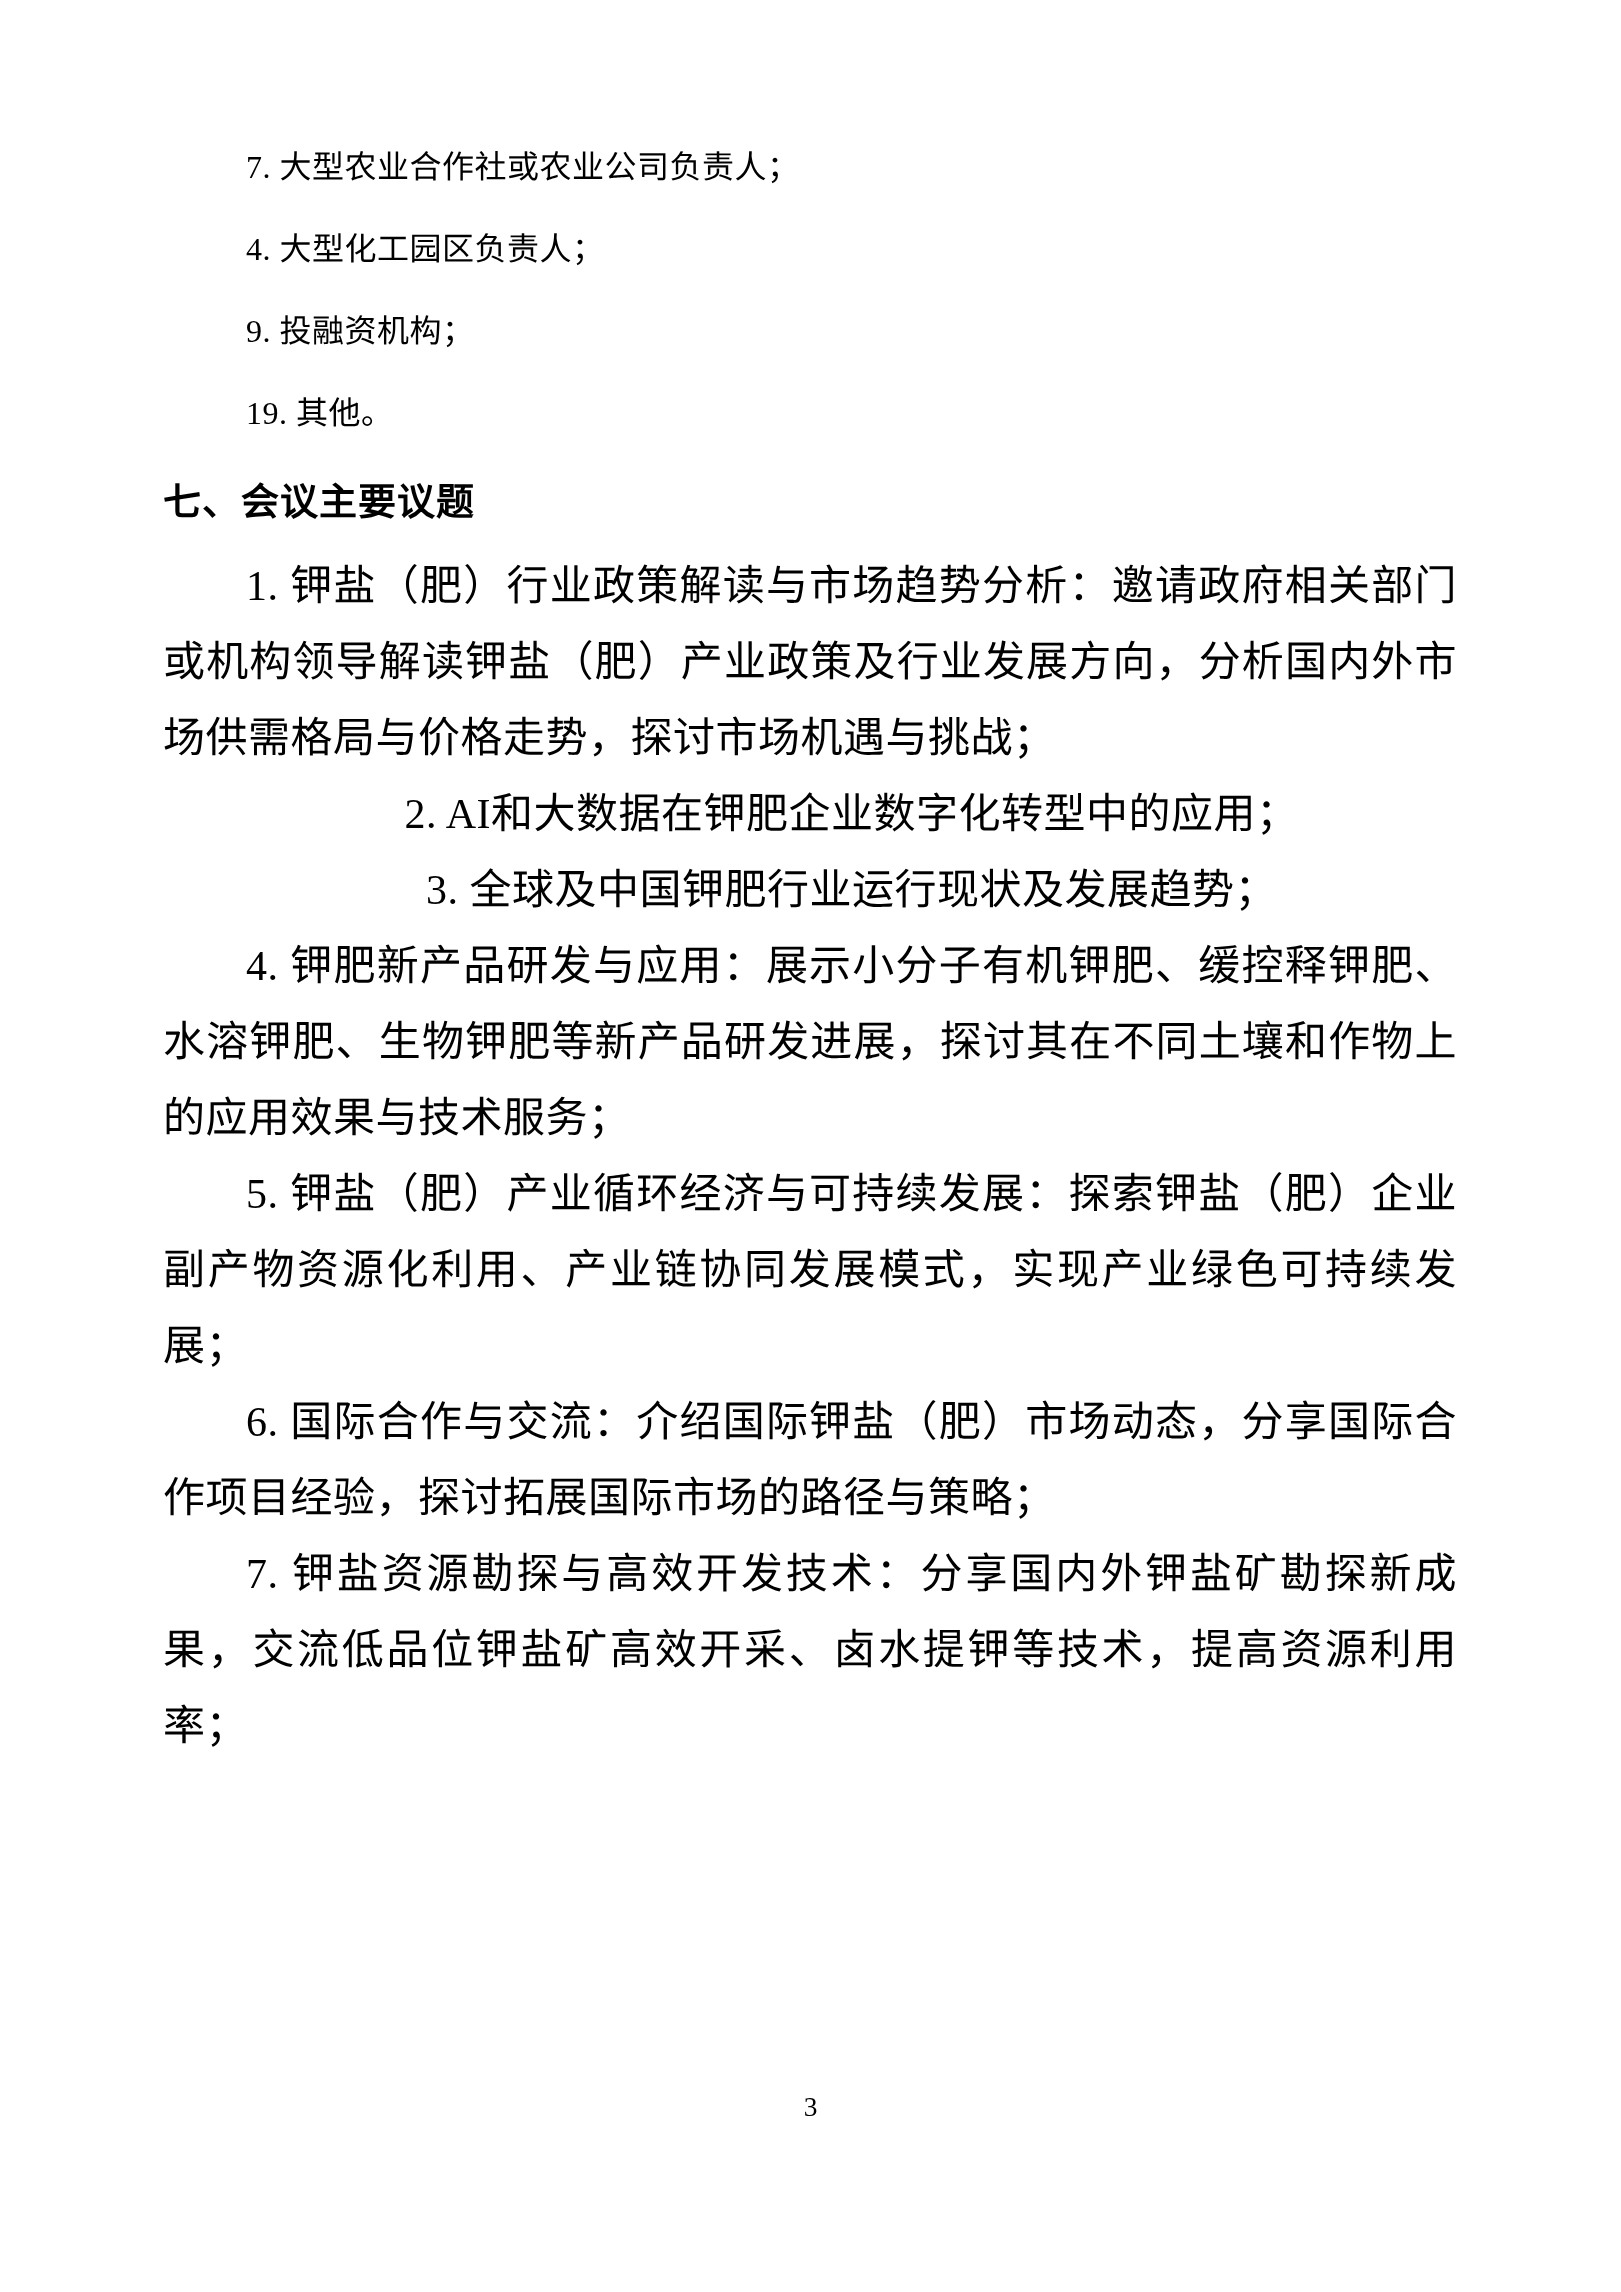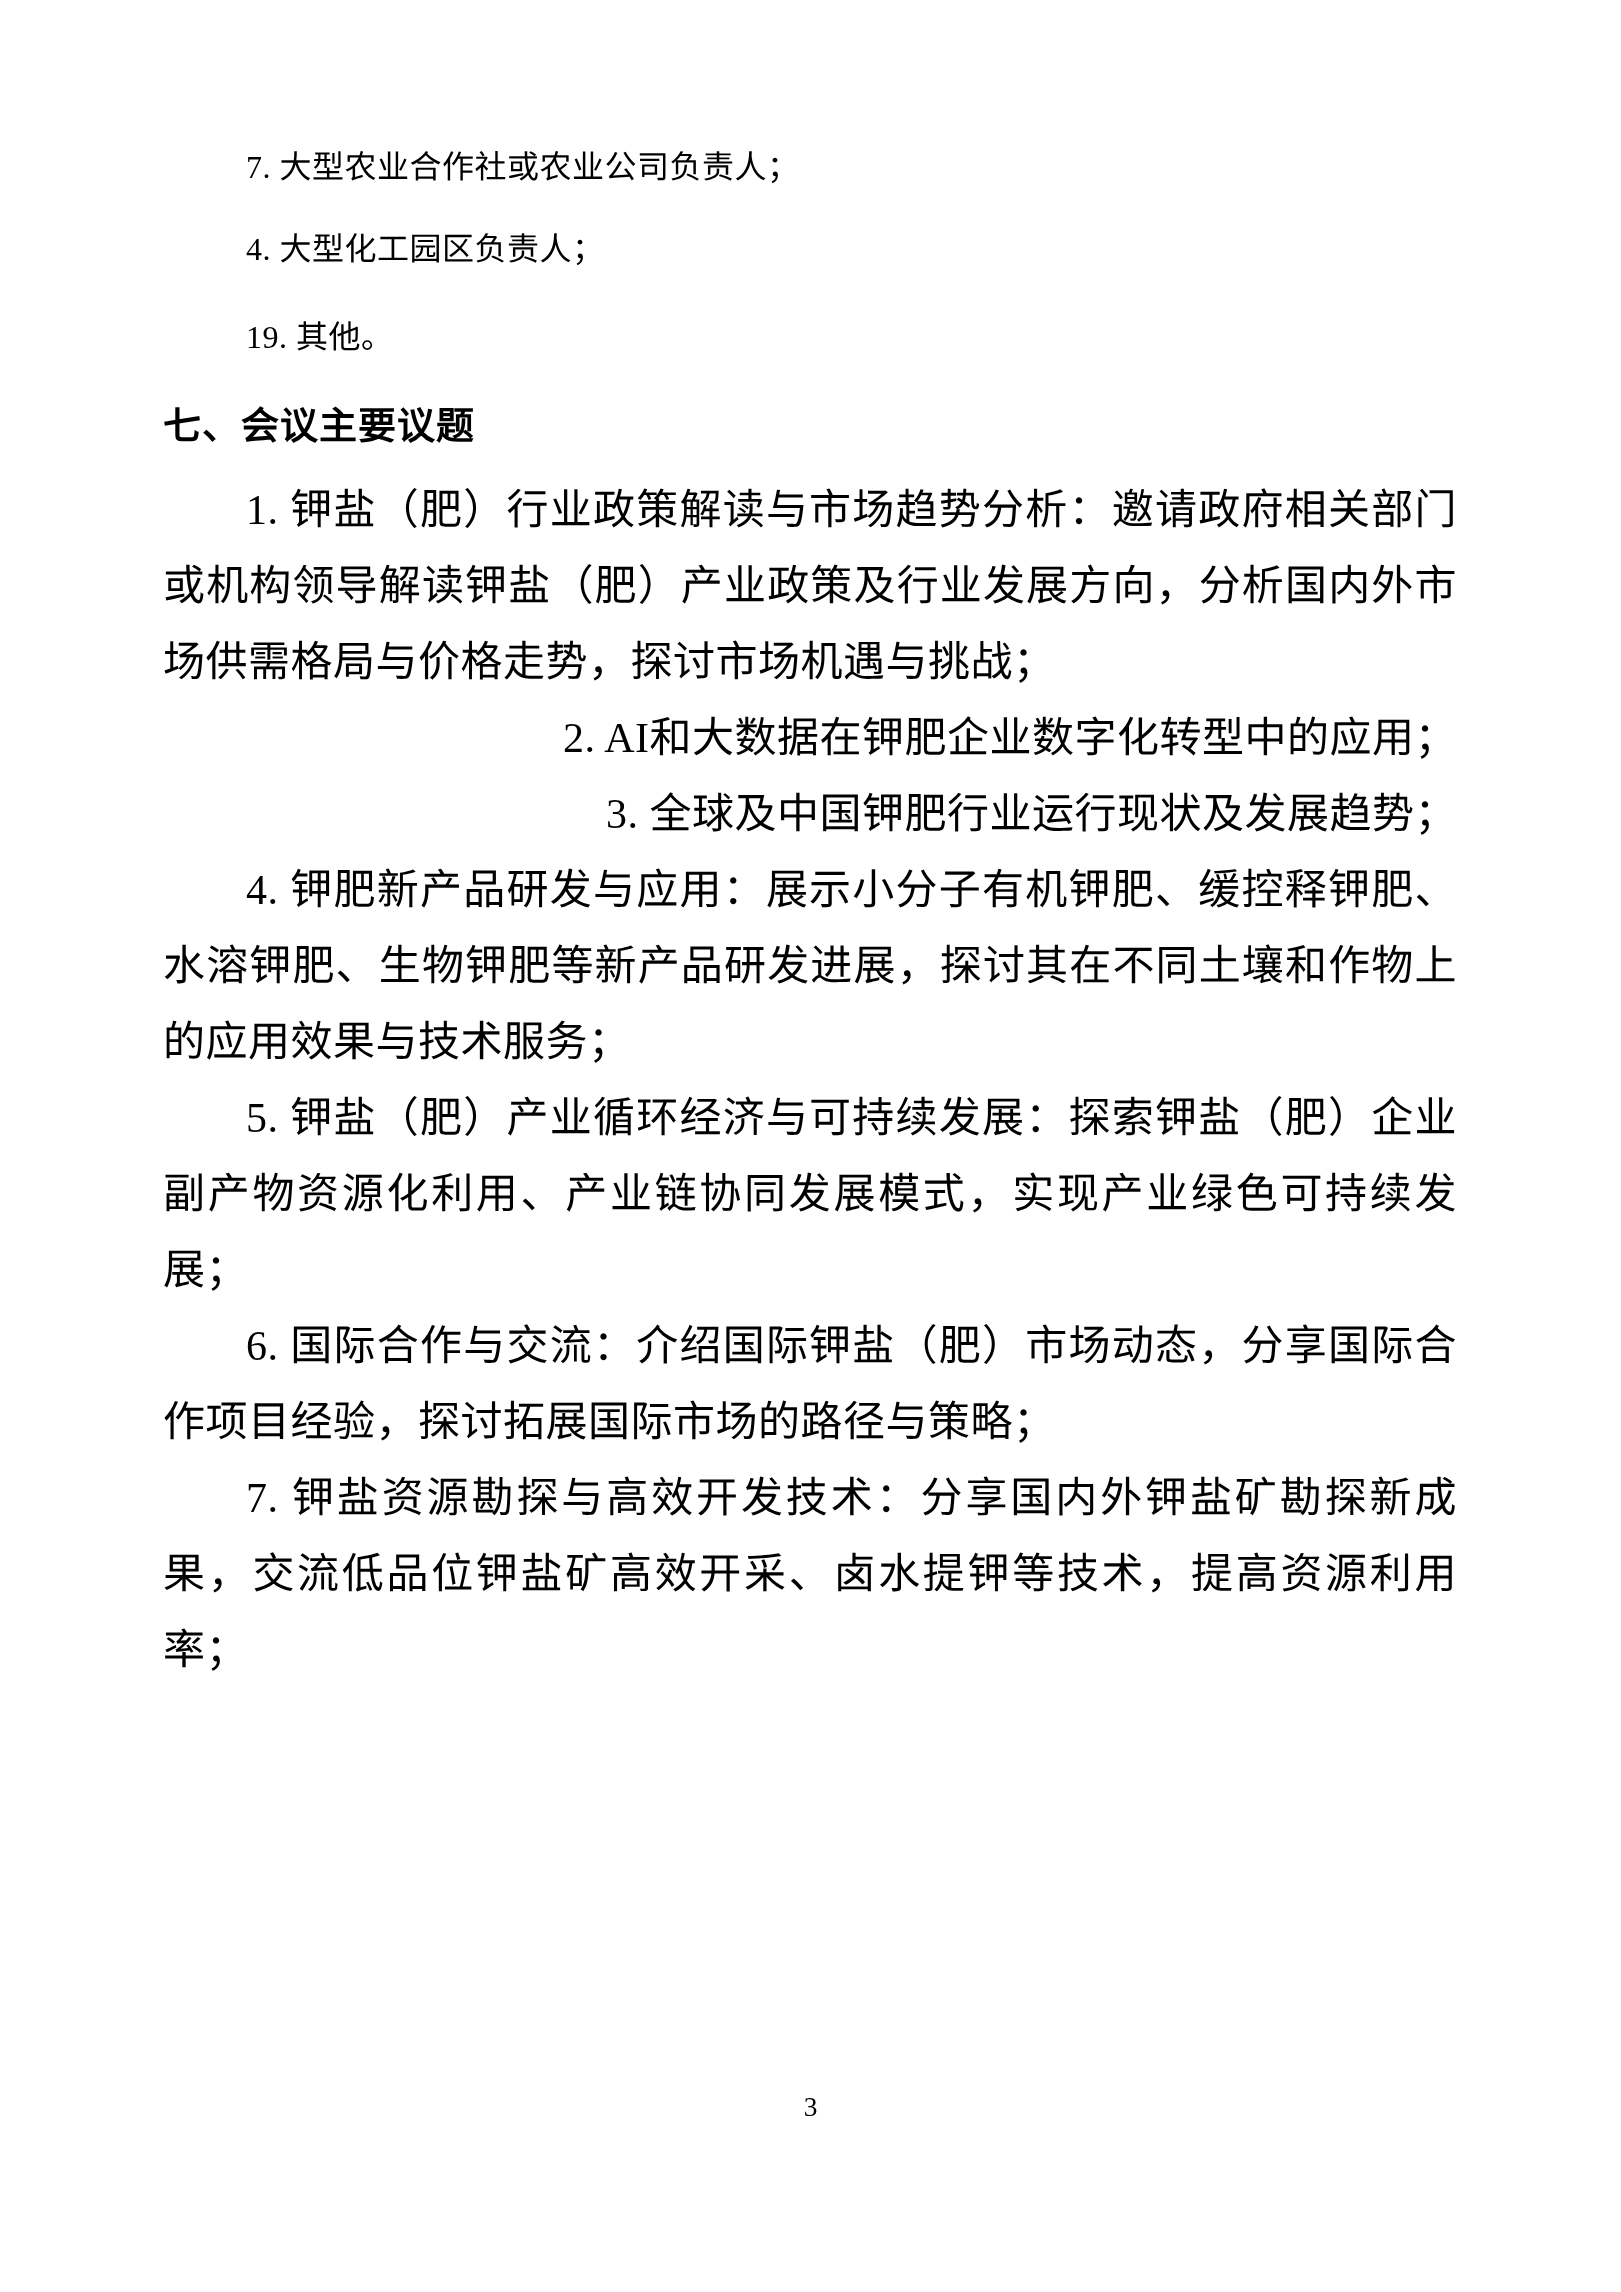--- a/index.html
+++ b/index.html
@@ -36,21 +36,21 @@
     text-align: justify;
     text-justify: inter-ideograph;
     text-indent: 83px;
     margin: 0 0 0 0;
     font-weight: 400;
     font-family: "Liberation Serif", "DejaVu Serif", serif;
     word-break: break-all;
     -webkit-font-smoothing: none;
   }
   .para.short {
-    text-align: right;
+    text-align: center;
   }
   .gap {
     height: 5.9px;
   }
 
   
   .listline {
     font-size: 32px;
     line-height: 76px;
     letter-spacing: 0.5px;
@@ -88,20 +88,21 @@
 <body>
 
 <div class="page">
 
   <div class="content">
 
     <div class="listline">7. 大型农业合作社或农业公司负责人；</div>
     <div class="gap"></div>
     <div class="listline">4. 大型化工园区负责人；</div>
     <div class="gap"></div>
+    <div class="listline">9. 投融资机构；</div>
     <div class="gap"></div>
     <div class="listline">19. 其他。</div>
 
     <h2 class="heading">七、会议主要议题</h2>
 
     <p class="para">1. 钾盐（肥）行业政策解读与市场趋势分析：邀请政府相关部门或机构领导解读钾盐（肥）产业政策及行业发展方向，分析国内外市场供需格局与价格走势，探讨市场机遇与挑战；</p>
     <p class="para short">2. AI和大数据在钾肥企业数字化转型中的应用；</p>
     <p class="para short">3. 全球及中国钾肥行业运行现状及发展趋势；</p>
     <p class="para">4. 钾肥新产品研发与应用：展示小分子有机钾肥、缓控释钾肥、水溶钾肥、生物钾肥等新产品研发进展，探讨其在不同土壤和作物上的应用效果与技术服务；</p>
     <p class="para">5. 钾盐（肥）产业循环经济与可持续发展：探索钾盐（肥）企业副产物资源化利用、产业链协同发展模式，实现产业绿色可持续发展；</p>

